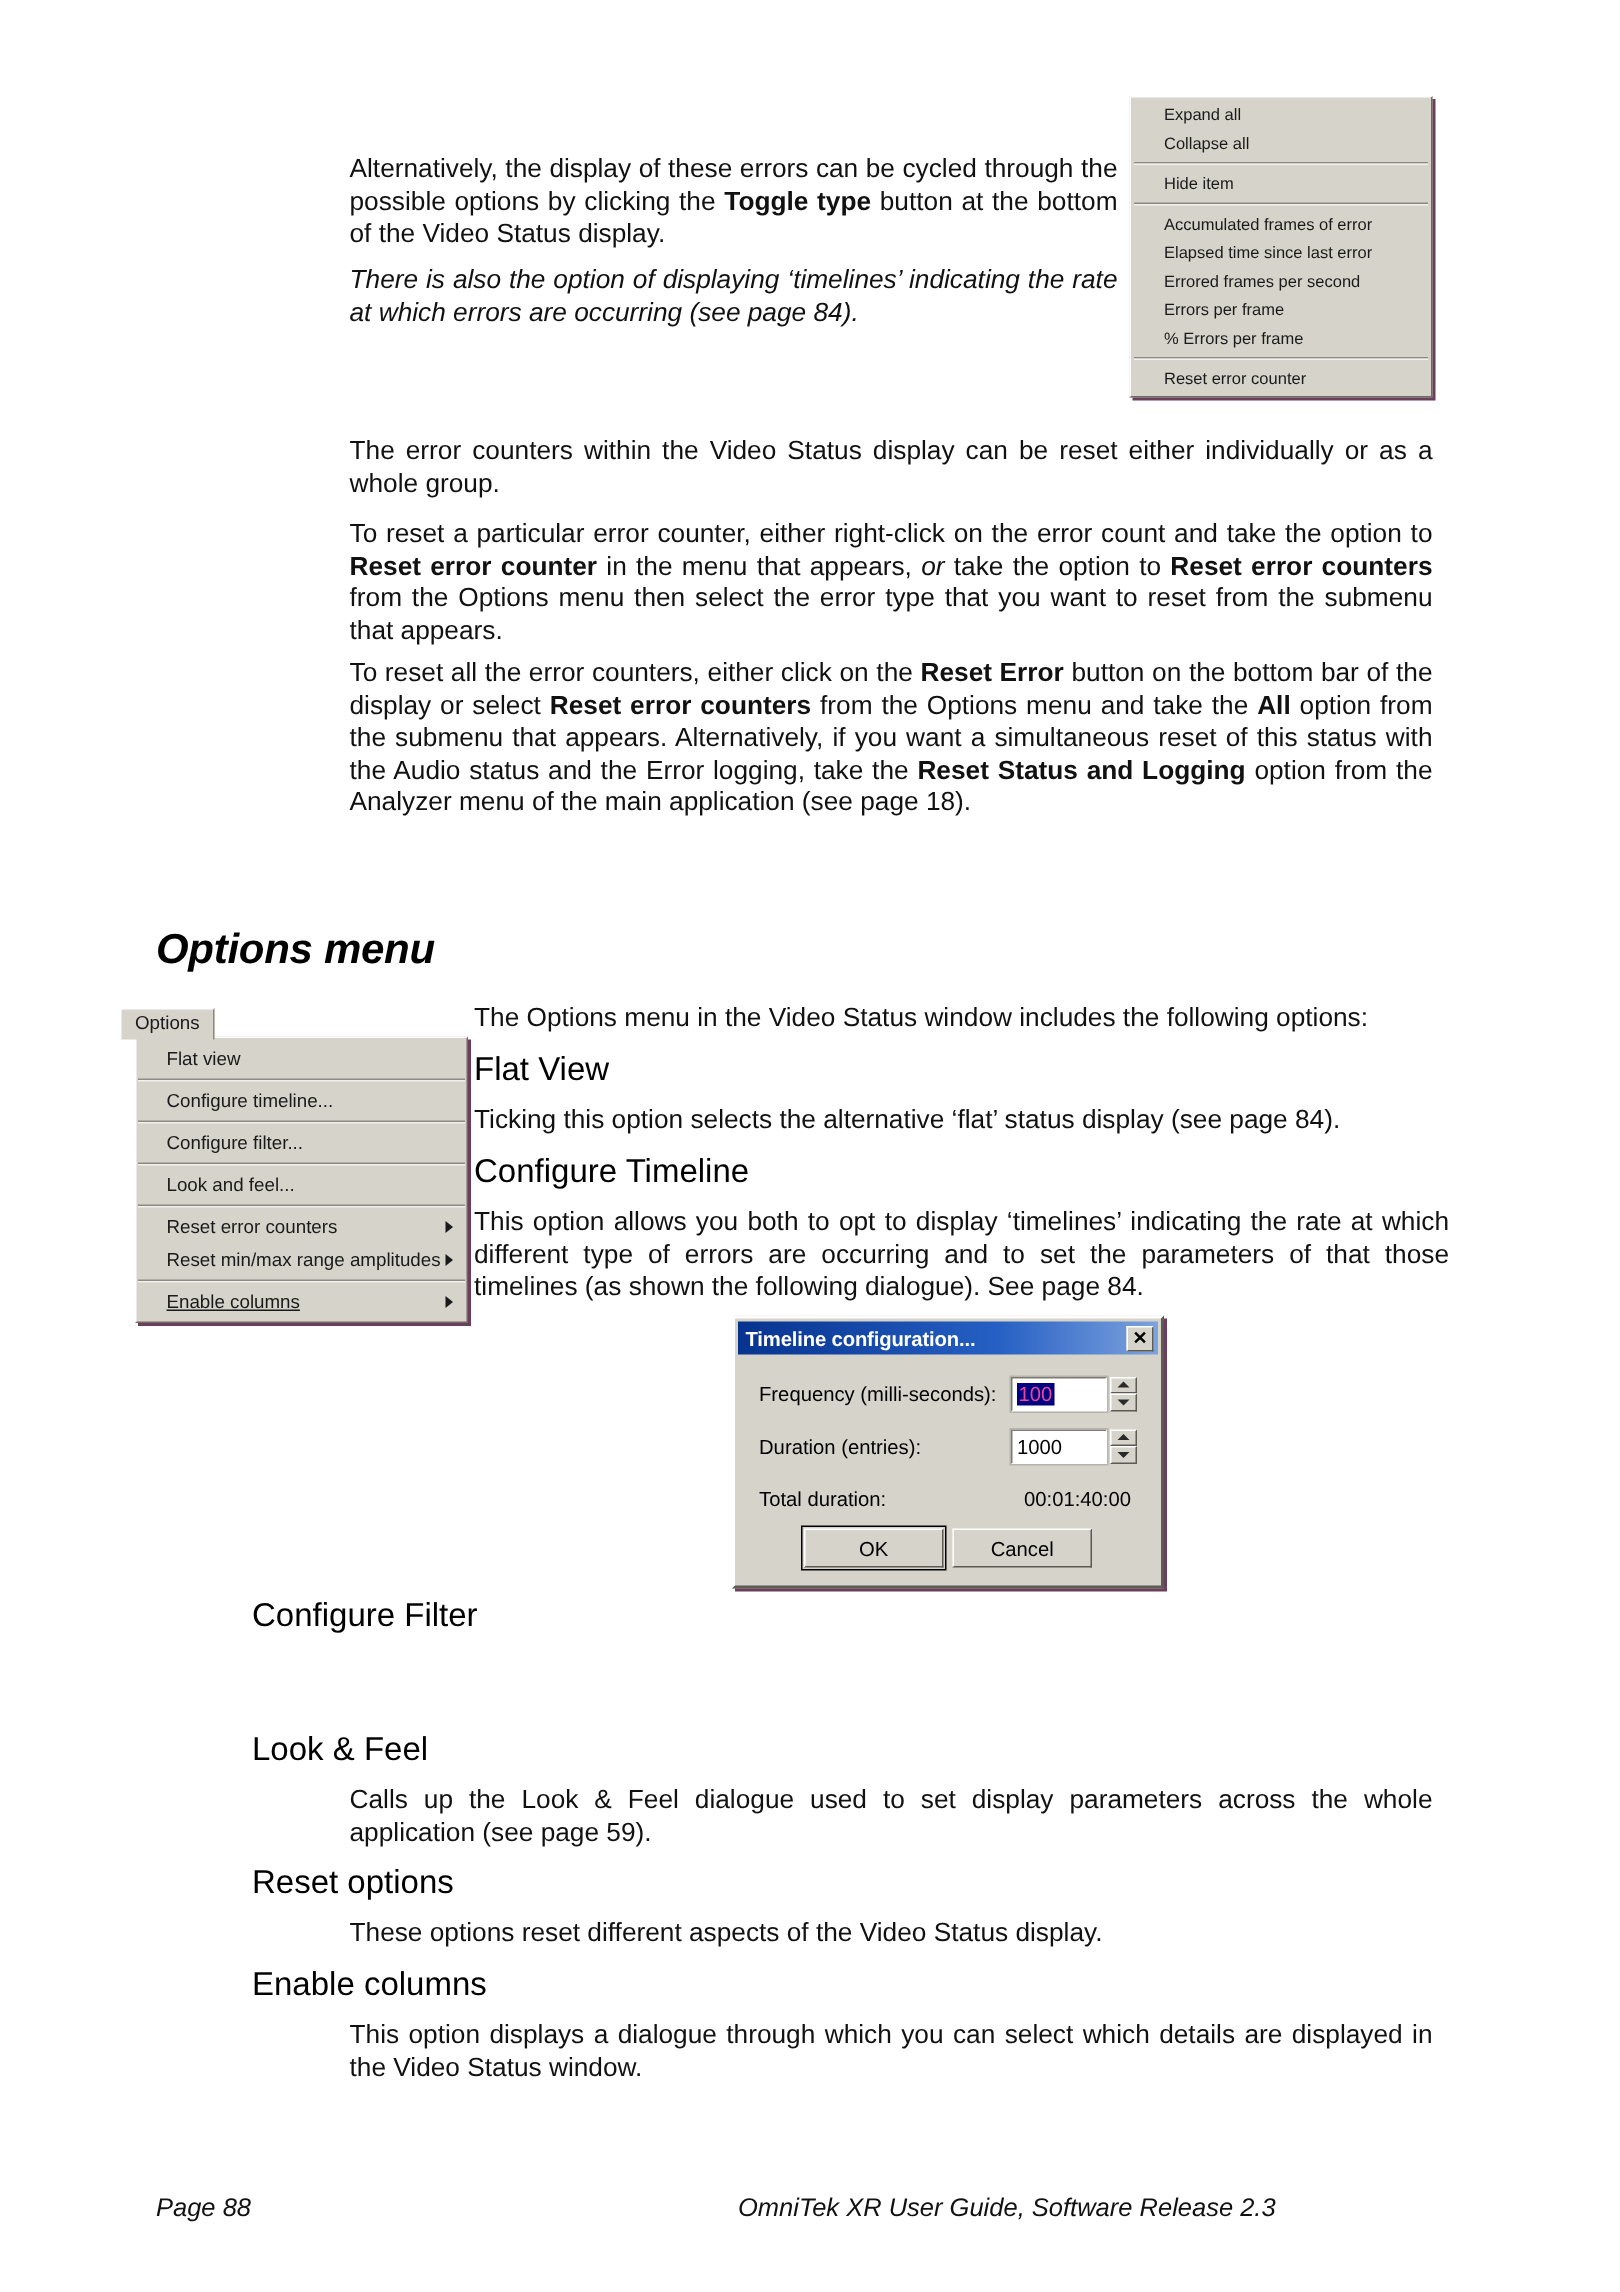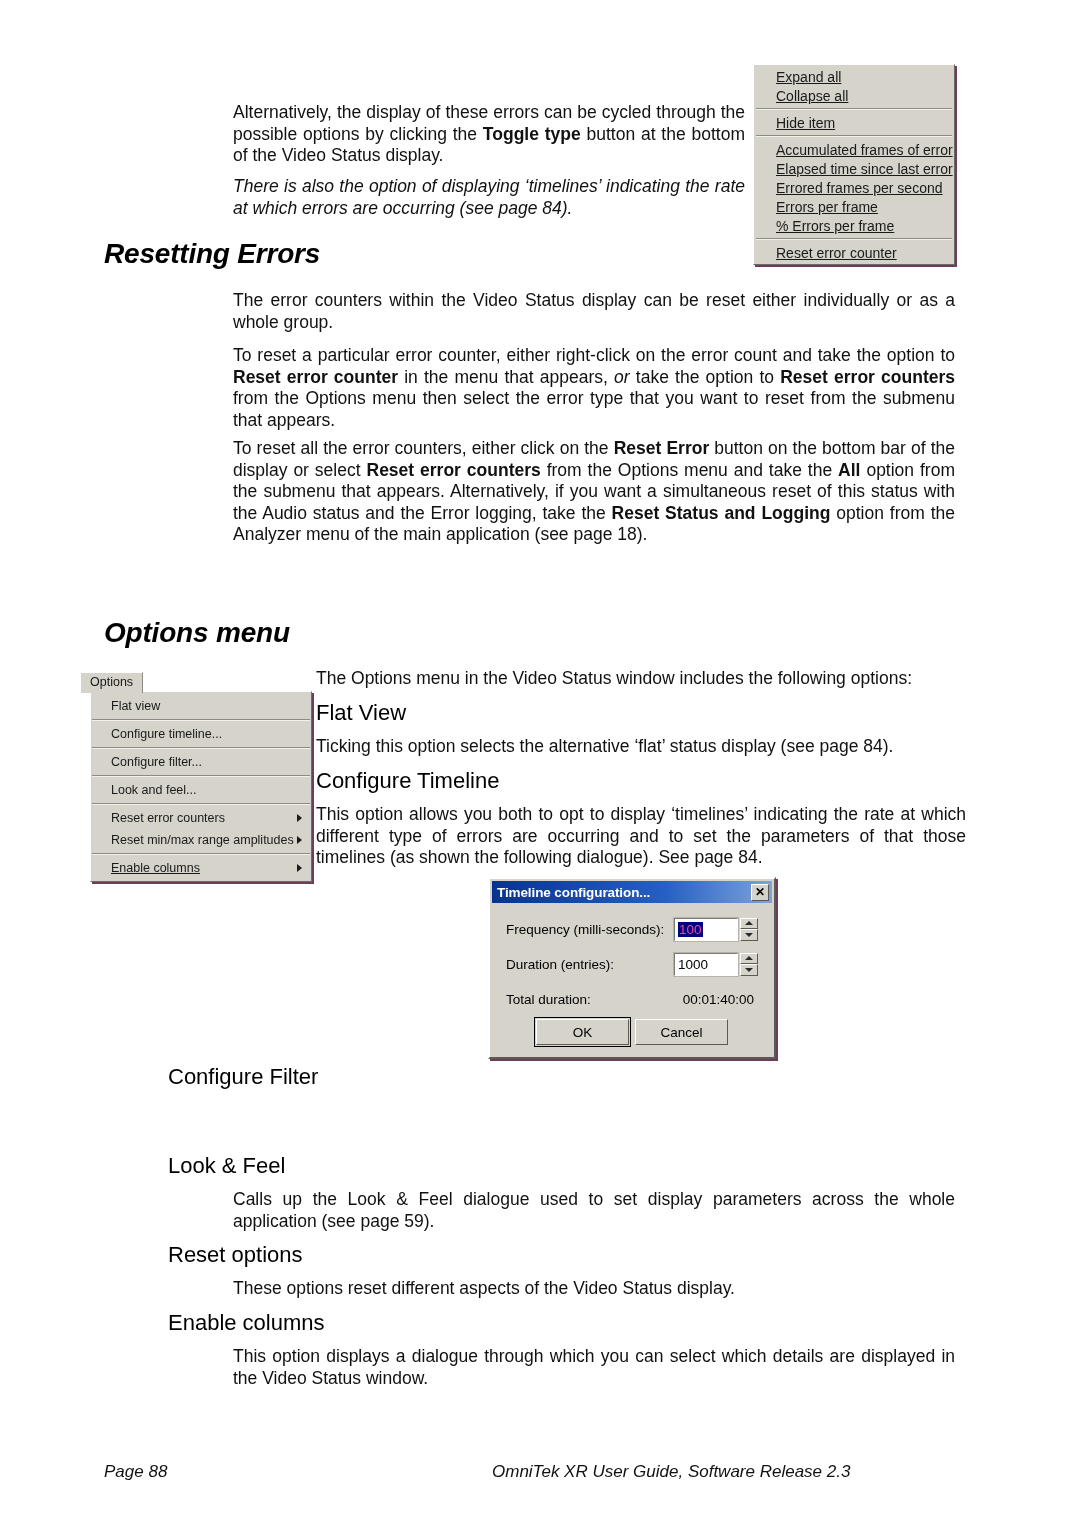--- a/index.html
+++ b/index.html
@@ -52,24 +52,23 @@
 
   
   .ctx-menu {
     position: absolute;
     background: #d6d3ca;
     border-top: 1px solid #ffffff;
     border-left: 1px solid #ffffff;
     border-right: 1px solid #6e6a63;
     border-bottom: 1px solid #6e6a63;
     box-shadow: 2px 2px 0 #6b3f5c;
-    font-size: 14px;
+    font-size: 11px;
     color: #1a1a1a;
     padding: 2px 0;
-    text-decoration: underline;
   }
   .ctx-menu .mi {
     padding: 2px 10px 2px 22px;
     white-space: nowrap;
     line-height: 16px;
     height: 19px;
     position: relative;
   }
   .ctx-menu .sep {
     height: 2px;
@@ -269,21 +268,20 @@
   </div>
 
   <div class="para" style="left:233px; top:102px; width:512px;">
     <span>Alternatively, the display of these errors can be cycled through the possible options by clicking the </span><b>Toggle type</b><span> button at the bottom of the Video Status display.</span>
   </div>
 
   <div class="para" style="left:233px; top:176px; width:512px; font-style:italic;">
     <span>There is also the option of displaying ‘timelines’ indicating the rate at which errors are occurring (see page 84).</span>
   </div>
 
-  <div class="h1" style="left:104px; top:238px;">Resetting Errors</div>
 
   <div class="para" style="left:233px; top:290px; width:722px;">The error counters within the Video Status display can be reset either individually or as a whole group.</div>
 
   <div class="para" style="left:233px; top:345px; width:722px;">
     <span>To reset a particular error counter, either right-click on the error count and take the option to </span><b>Reset error counter</b><span> in the menu that appears, </span><i>or</i><span> take the option to </span><b>Reset error counters</b><span> from the Options menu then select the error type that you want to reset from the submenu that appears.</span>
   </div>
 
   <div class="para" style="left:233px; top:438px; width:722px;">
     <span>To reset all the error counters, either click on the </span><b>Reset Error</b><span> button on the bottom bar of the display or select </span><b>Reset error counters</b><span> from the Options menu and take the </span><b>All</b><span> option from the submenu that appears. Alternatively, if you want a simultaneous reset of this status with the Audio status and the Error logging, take the </span><b>Reset Status and Logging</b><span> option from the Analyzer menu of the main application (see page 18).</span>
   </div>

